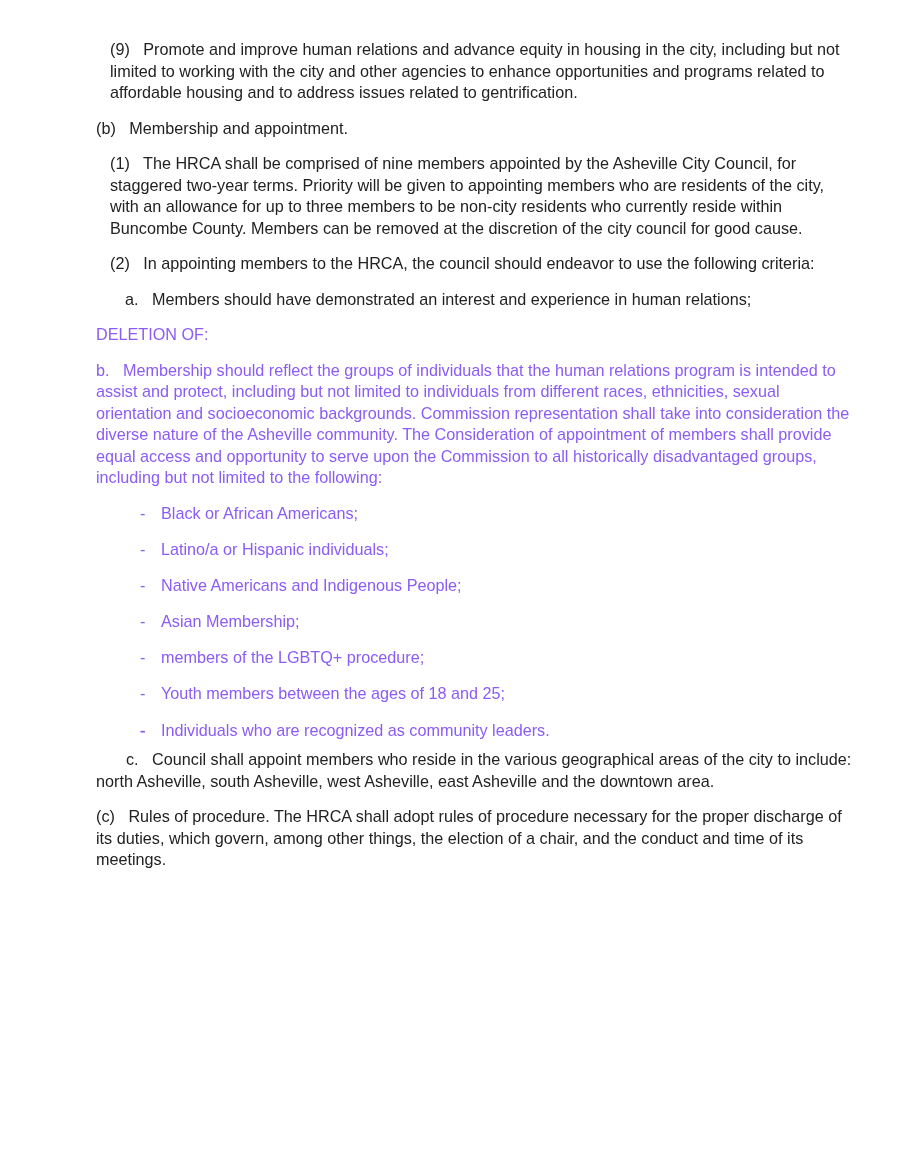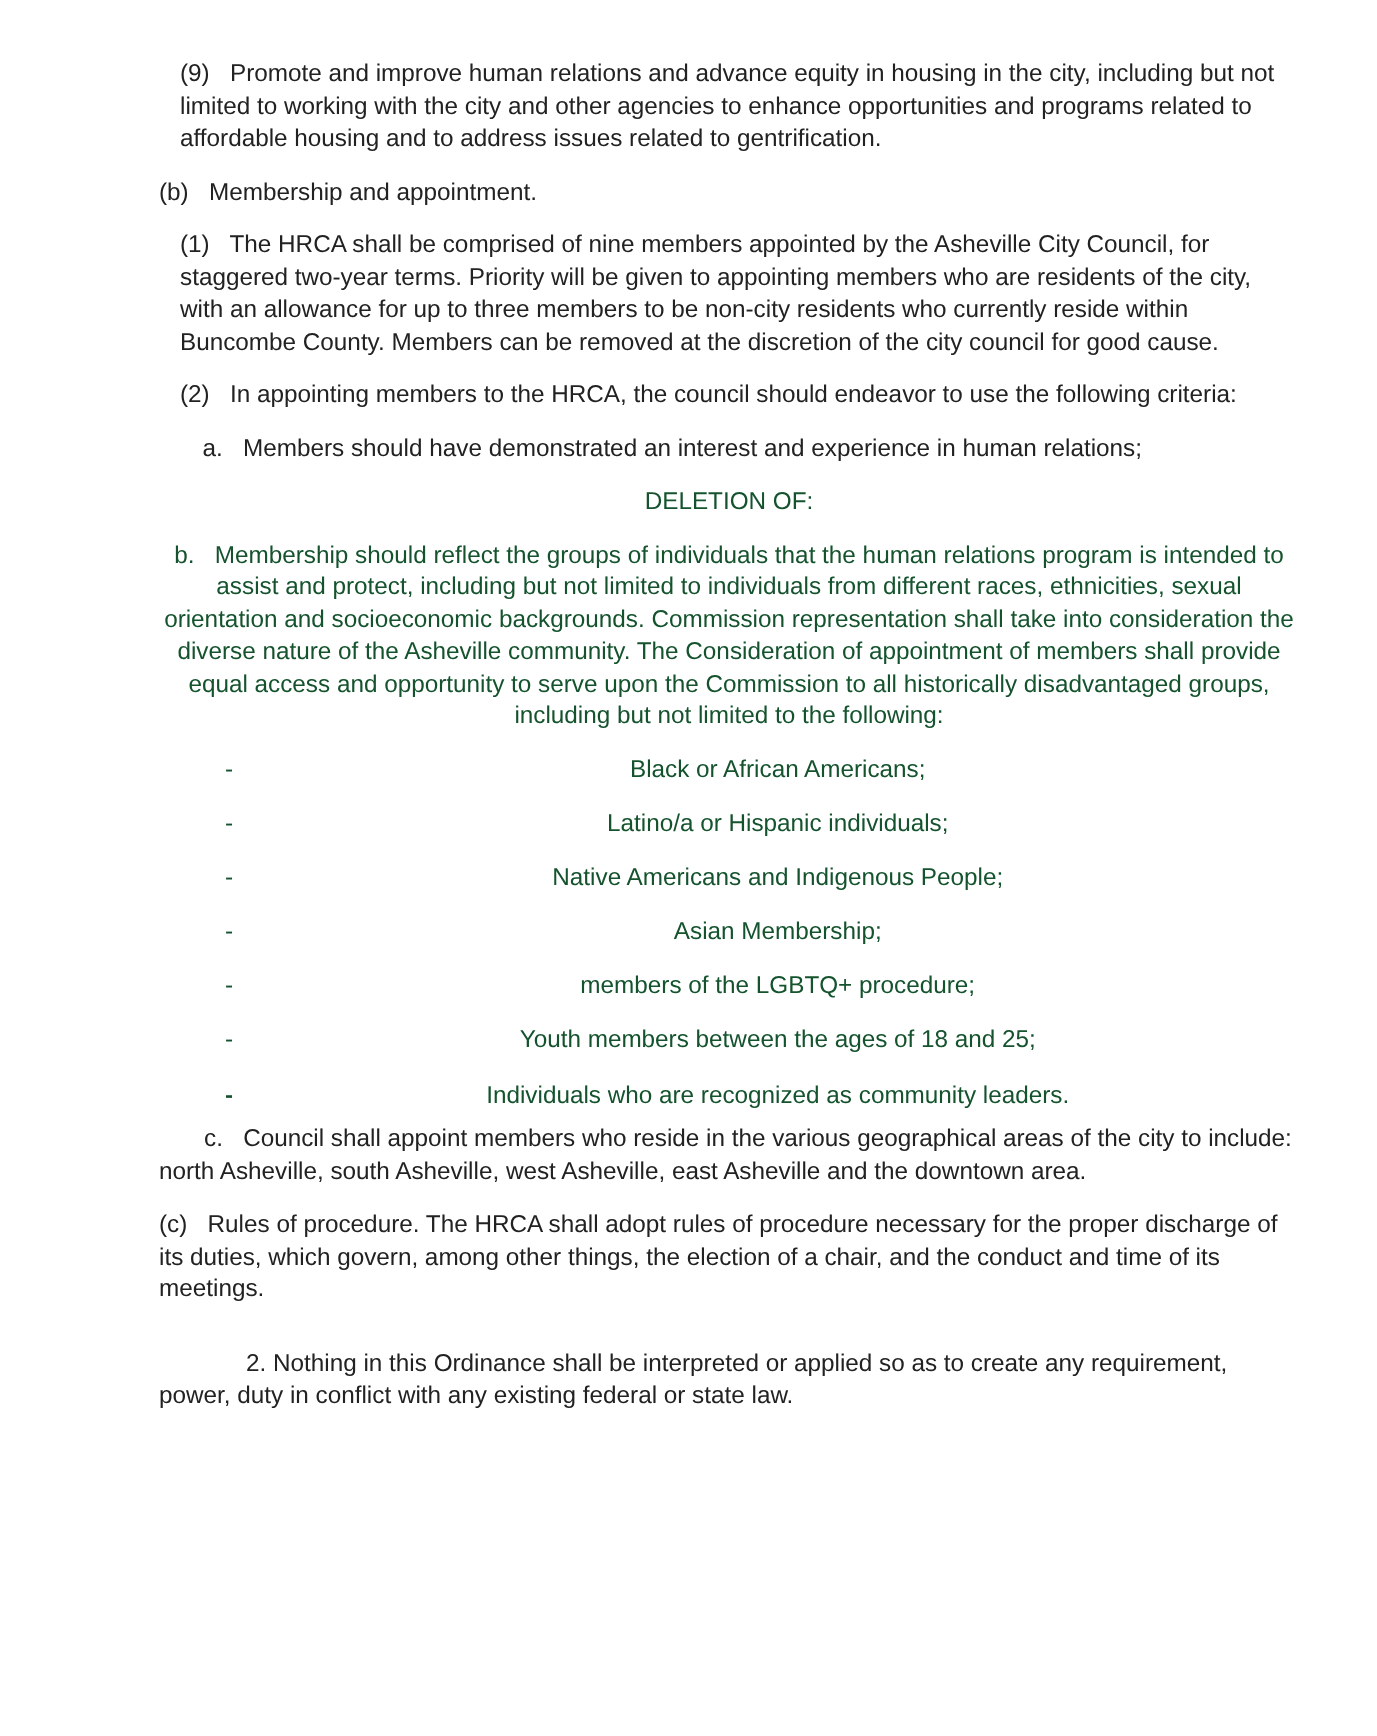--- a/index.html
+++ b/index.html
@@ -12,33 +12,32 @@
       height: 1157px;
       position: relative;
       overflow: hidden;
       font-family: "Liberation Sans", sans-serif;
       font-size: 16.2px;
       line-height: 21.5px;
       color: #222222;
     }
     .page {
       position: absolute;
-      left: 106px;
+      left: 96px;
       top: 39px;
       width: 760px;
     }
     .para {
       margin: 0 0 14px 0;
     }
     .indent-num {
       padding-left: 14px;
     }
     .red {
-      color: #14532d;
-      text-align: center;
+      color: #8b5cf6;
     }
     .italic {
     }
     .item-a {
       padding-left: 29px;
       margin: 0 0 14px 0;
     }
     .item-c {
       padding-left: 30px;
     }
@@ -113,18 +112,14 @@
     <span class="item-c">c.</span>&nbsp;&nbsp;
     <span>Council shall appoint members who reside in the various geographical areas of the city to include: north Asheville, south Asheville, west Asheville, east Asheville and the downtown area.</span>
   </p>
 
   <p class="para" style="margin-bottom:28px">
     <span>(c)</span>&nbsp;&nbsp;
     <span class="italic">Rules of procedure.</span>
     <span>The HRCA shall adopt rules of procedure necessary for the proper discharge of its duties, which govern, among other things, the election of a chair, and the conduct and time of its meetings.</span>
   </p>
 
-  <p class="para">
-    <span class="final">2.</span>
-    <span>Nothing in this Ordinance shall be interpreted or applied so as to create any requirement, power, duty in conflict with any existing federal or state law.</span>
-  </p>
 
 </div>
 
 </body></html>

